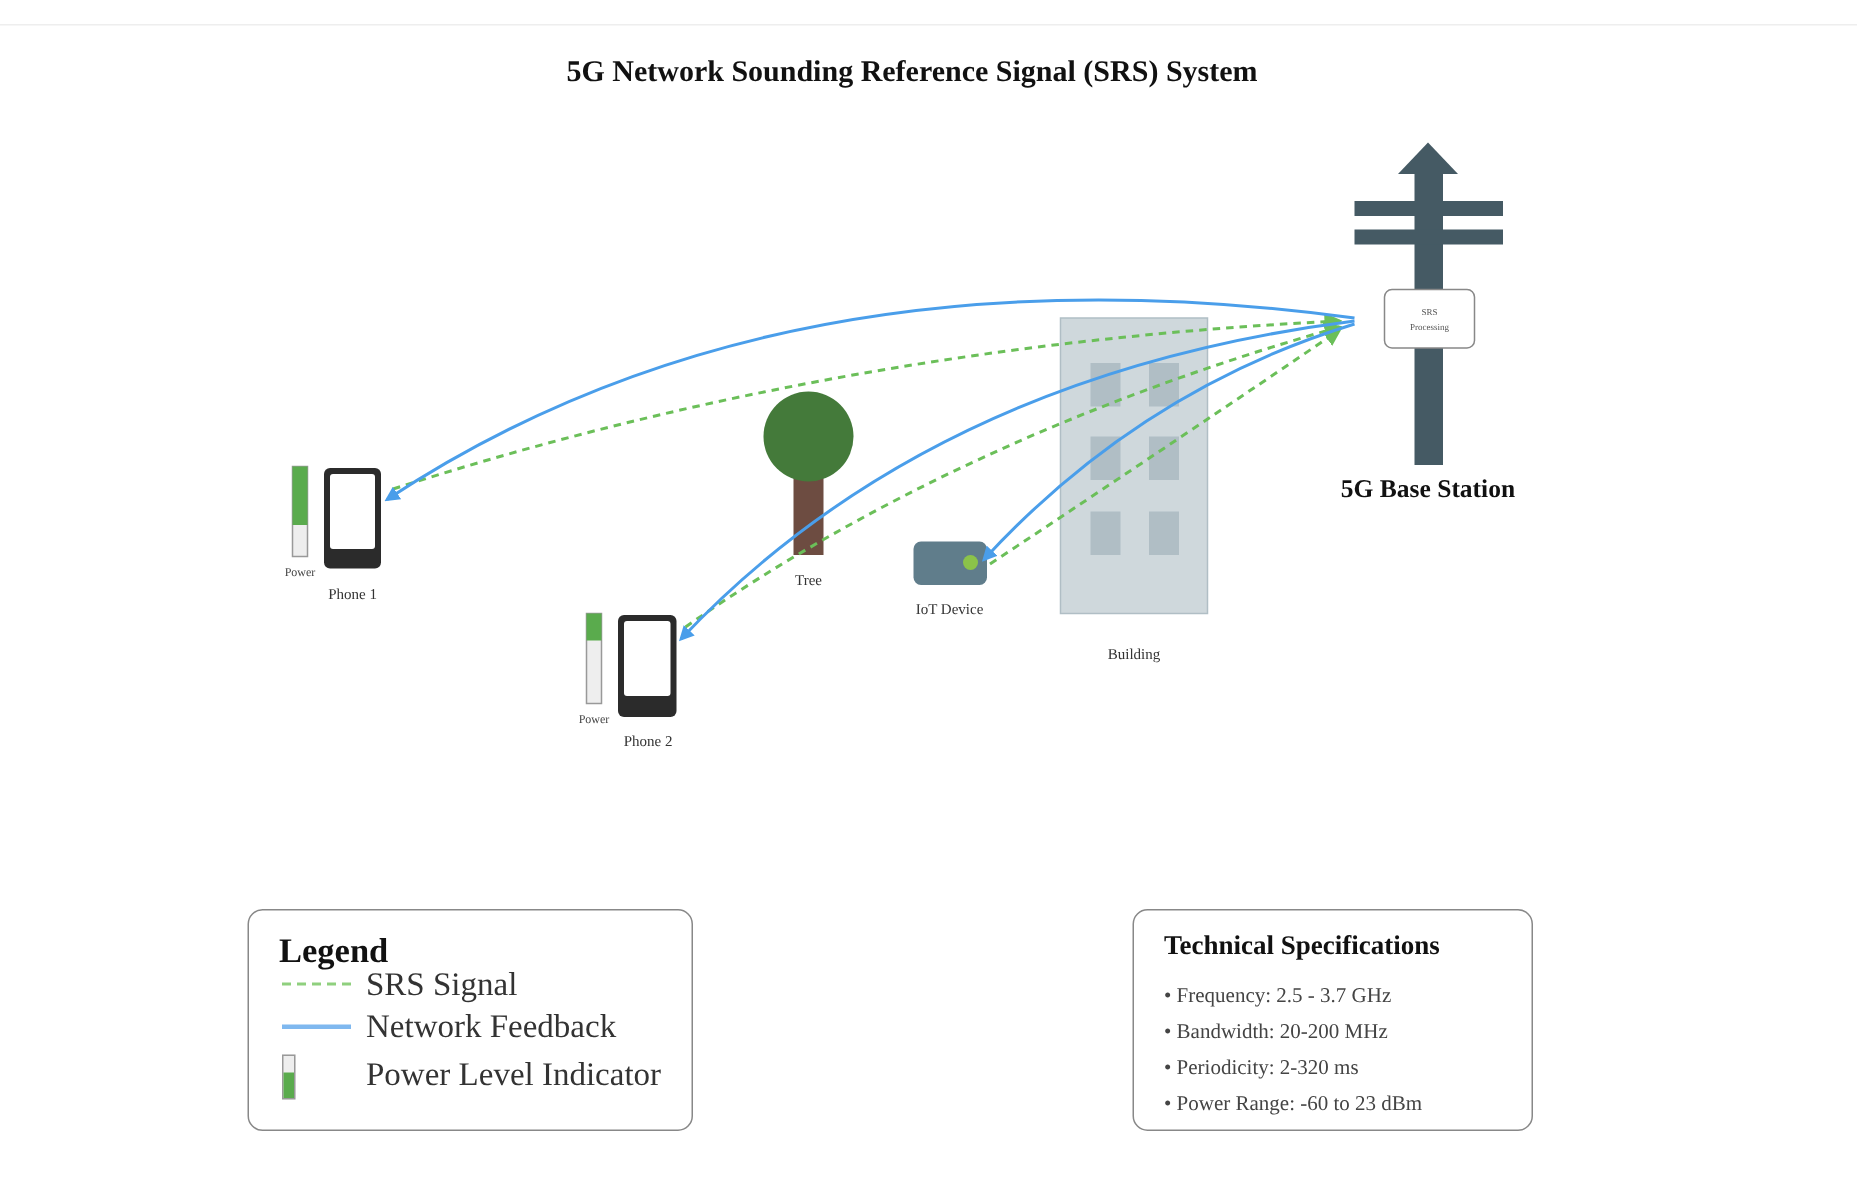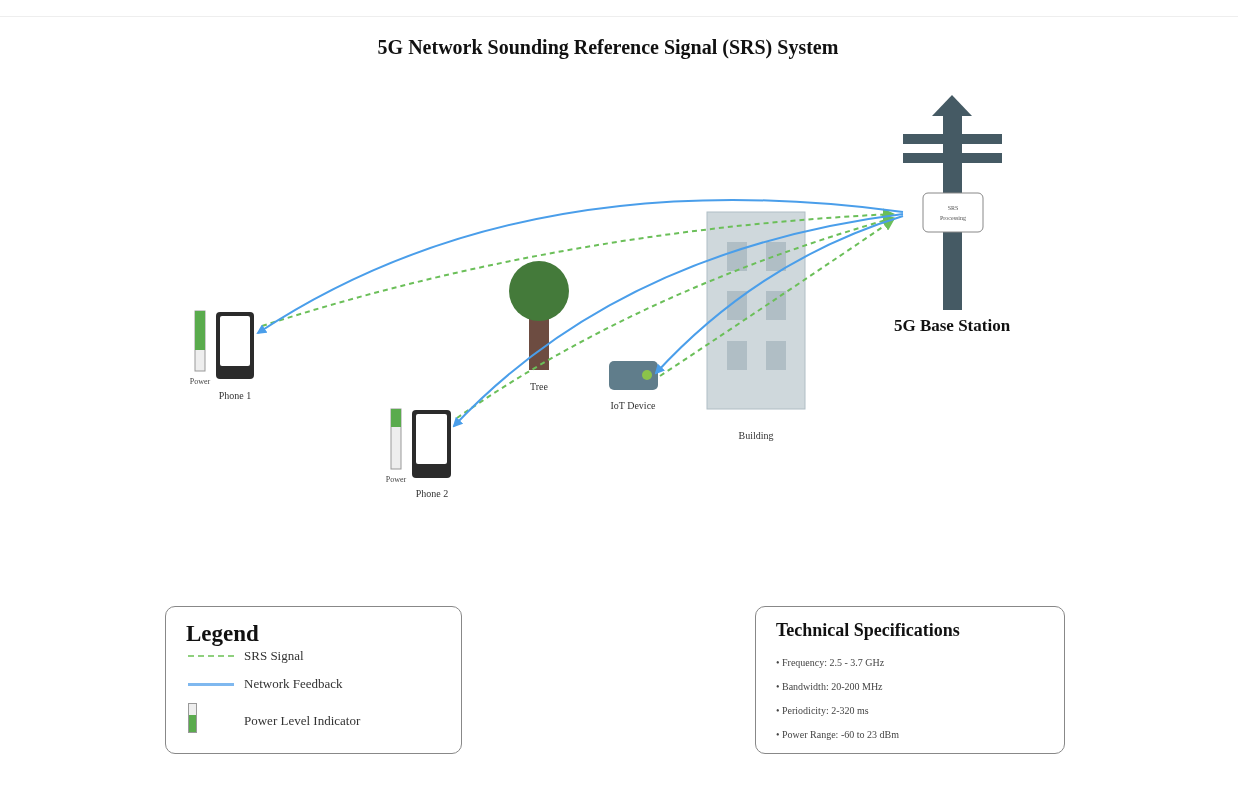--- a/index.html
+++ b/index.html
@@ -10,33 +10,33 @@
   svg.diagram { position: absolute; left: 0; top: 0; }
   .title { font-family: "Liberation Serif", serif; font-weight: bold; font-size: 20px; fill: #111; }
   .lbl { font-family: "Liberation Serif", serif; font-size: 10px; fill: #333; }
   .lbl-sm { font-family: "Liberation Serif", serif; font-size: 8px; fill: #444; }
   .lbl-big { font-family: "Liberation Serif", serif; font-weight: bold; font-size: 17px; fill: #111; }
   .proc { font-family: "Liberation Serif", serif; font-size: 6px; fill: #555; }
   .srs { fill: none; stroke: #6bbf59; stroke-width: 2; stroke-dasharray: 5 4; }
   .fb { fill: none; stroke: #4a9eea; stroke-width: 2; }
   .box { position: absolute; background: #fff; border: 1px solid #888; border-radius: 10px; box-sizing: border-box; }
   .legend { left: 165px; top: 606px; width: 297px; height: 148px; }
-  .specs { left: 755px; top: 606px; width: 310px; height: 148px; }
+  .specs { left: 755px; top: 606px; width: 267px; height: 148px; }
   .box-title { position: absolute; font-family: "Liberation Serif", serif; font-weight: bold; color: #111; }
   .legend .box-title { left: 20px; top: 14px; font-size: 23px; }
   .specs .box-title { left: 20px; top: 13px; font-size: 18px; }
   .leg-row { position: absolute; left: 20px; height: 22px; display: flex; align-items: center; }
   .leg-row .swatch { width: 50px; height: 22px; position: relative; }
-  .leg-row .text { font-family: "Liberation Serif", serif; font-size: 13px; color: #333; margin-left: 8px; }
+  .leg-row .text { font-family: "Liberation Serif", serif; font-size: 22px; color: #333; margin-left: 8px; }
   .sw-dash { position: absolute; left: 2px; top: 10px; width: 46px; border-top: 2px dashed #8fd07e; }
   .sw-line { position: absolute; left: 2px; top: 10px; width: 46px; border-top: 3px solid #7fb8ef; }
   .sw-power { position: absolute; left: 2px; top: -4px; width: 9px; height: 30px; border: 1px solid #999;
               background: #eee; box-sizing: border-box; }
   .sw-power .fill { position: absolute; left: 0; right: 0; bottom: 0; background: #5aab4d; }
-  .spec-item { position: absolute; left: 20px; font-family: "Liberation Serif", serif; font-size: 10px; color: #444; }
+  .spec-item { position: absolute; left: 20px; font-family: "Liberation Serif", serif; font-size: 14px; color: #444; }
 </style>
 </head>
 <body>
 
 <div class="topbar"></div>
 
 <svg class="diagram" width="1238" height="790" viewBox="0 0 1238 790">
   <defs>
     <marker id="arrow-blue" markerWidth="10" markerHeight="10" refX="8" refY="5" orient="auto" markerUnits="userSpaceOnUse">
       <path d="M0,0 L10,5 L0,10 Z" fill="#4a9eea"></path>

